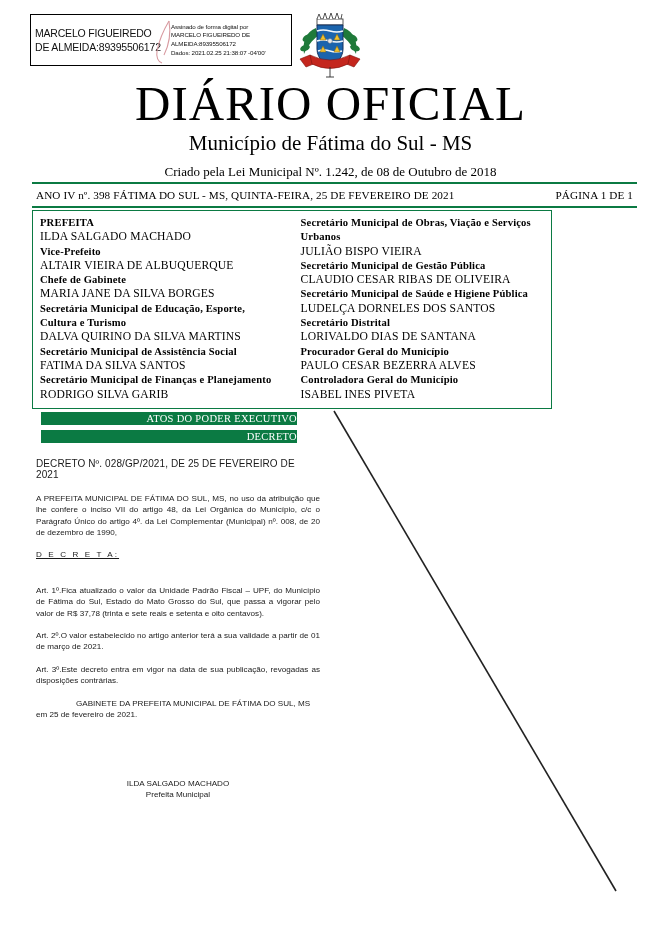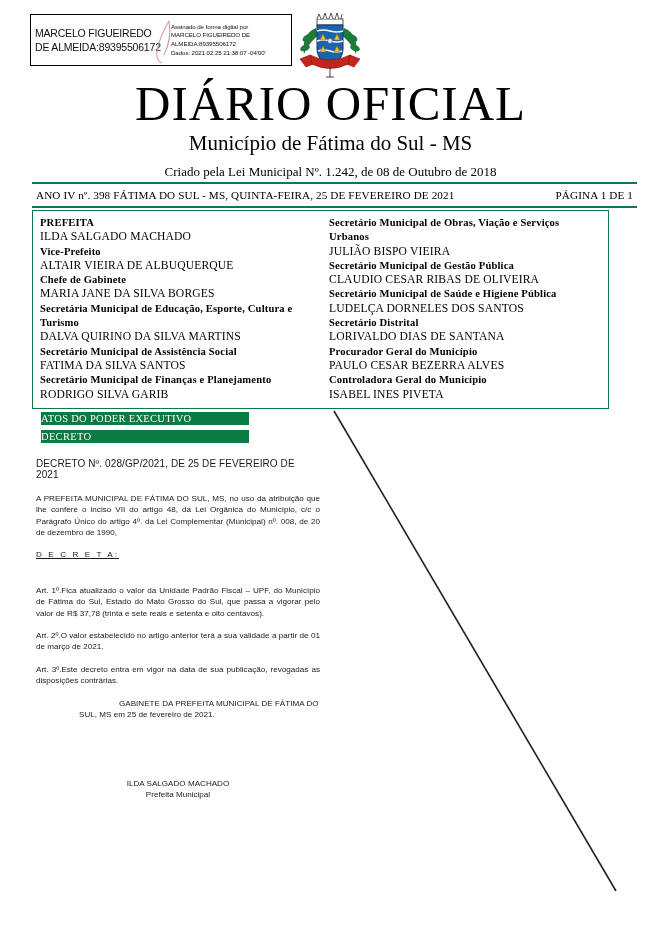--- a/index.html
+++ b/index.html
@@ -114,21 +114,21 @@
     font-size: 11.2px;
     letter-spacing: 0.1px;
     white-space: nowrap;
   }
 
   
   .officials-box {
     position: absolute;
     left: 32px;
     top: 210px;
-    width: 577px;
+    width: 520px;
     height: 199px;
     border: 1.8px solid #0b7a43;
     box-sizing: border-box;
     display: flex;
   }
   .officials-col {
     flex: 1;
     padding: 5px 6px 0 7px;
     box-sizing: border-box;
   }
@@ -155,28 +155,28 @@
     width: 661px;
     height: 935px;
     pointer-events: none;
     z-index: 1;
   }
 
   
   .green-bar {
     position: absolute;
     left: 41px;
-    width: 208px;
+    width: 256px;
     height: 13px;
     background: #0b7a43;
     color: #ffffff;
     font-family: "Liberation Serif", serif;
     font-size: 10.5px;
     line-height: 13px;
-    text-align: left;
+    text-align: right;
     letter-spacing: 0.3px;
   }
   #bar-atos { top: 412px; }
   #bar-decreto { top: 430px; }
 
   
   .decree {
     position: absolute;
     left: 36px;
     top: 458px;
@@ -198,21 +198,21 @@
     margin-bottom: 13px;
   }
   .decree .d-decreta {
     font-weight: normal;
     letter-spacing: 2.1px;
     text-decoration: underline;
     margin-bottom: 13px;
     display: inline-block;
   }
   .decree .d-art { text-align: justify; }
-  .decree .d-gab { margin-top: 2px; margin-left: 43px; }
+  .decree .d-gab { margin-top: 2px; }
   .decree .d-gab .indent { padding-left: 40px; }
 
   .signature-block {
     position: absolute;
     left: 36px;
     top: 778px;
     width: 284px;
     font-family: "Liberation Sans", sans-serif;
     font-size: 8.1px;
     line-height: 11.4px;

